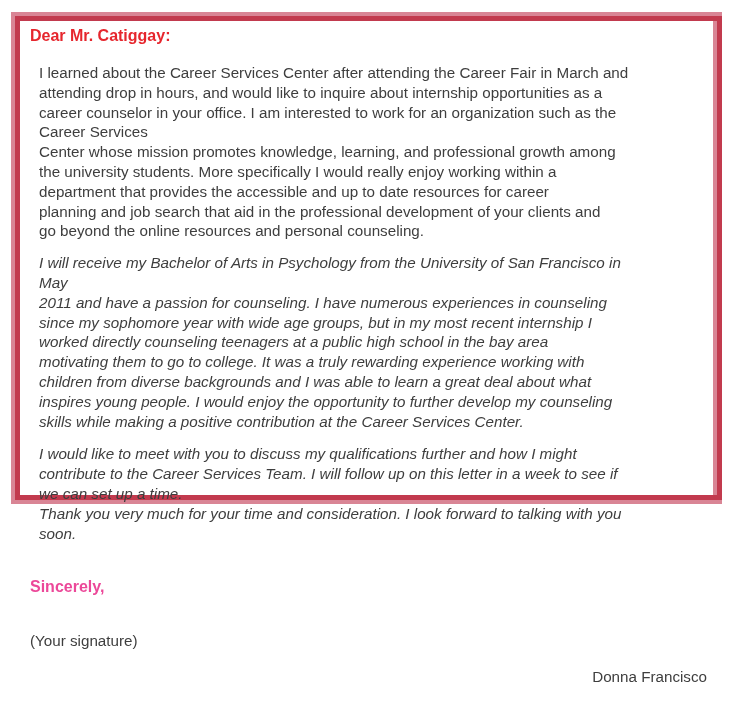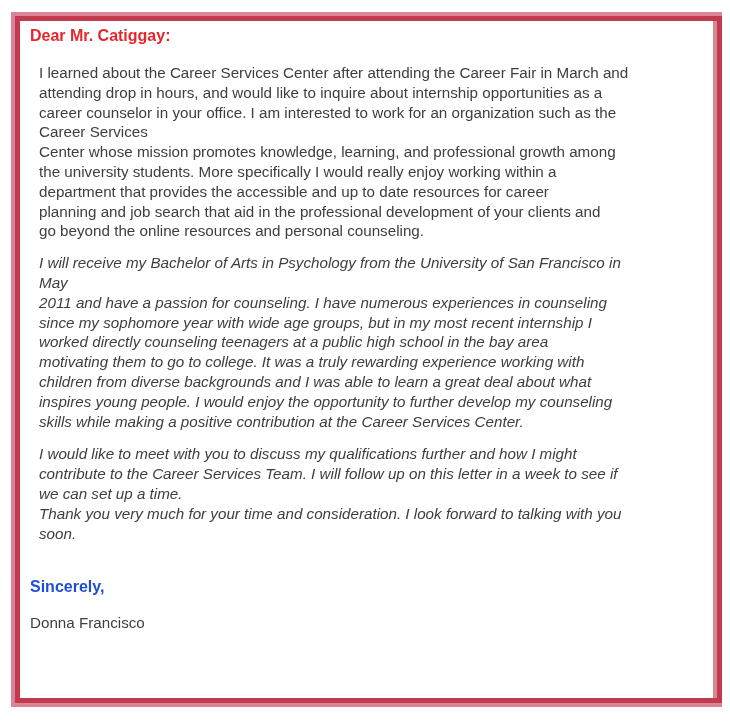--- a/index.html
+++ b/index.html
@@ -12,21 +12,21 @@
     height: 723px;
     position: relative;
     font-family: "Liberation Sans", sans-serif;
     overflow: hidden;
   }
   .letter-frame {
     position: absolute;
     left: 15px;
     top: 16px;
     width: 707px;
-    height: 687px;
+    height: 484px;
     box-sizing: border-box;
     background: #ffffff;
     border: 5px solid #c23a4e;
     box-shadow:
       -4px  0   0 0 #d98595,
        0   -4px 0 0 #d98595,
        0    4px 0 0 #d98595,
       -4px -4px 0 0 #d98595,
       -4px  4px 0 0 #d98595,
       inset -4px 0 0 0 #d98595;
@@ -47,34 +47,35 @@
     margin: 0 0 17px 0;
     white-space: pre-line;
   }
   .body-paragraph {
     margin: 0 0 12px 9px;
     white-space: pre-line;
   }
   .body-paragraph.p2 { margin-bottom: 13px; font-style: italic; }
   .body-paragraph.p3 { margin-bottom: 0; font-style: italic; }
   .closing {
-    color: #1d4ed8;
+    color: #ec4899;
     font-weight: bold;
     font-size: 16px;
     line-height: 20px;
     margin: 34px 0 0 0;
     white-space: pre-line;
   }
   .signature-placeholder {
     margin: 34px 0 0 0;
     white-space: pre-line;
   }
   .signature-name {
     margin: 16px 0 0 0;
     white-space: pre-line;
+    text-align: right;
   }
 </style>
 </head>
 <body>
 
 <div class="letter-frame">
   <div class="letter-content">
     <p class="salutation">Dear Mr. Catiggay:</p>
     <p class="body-paragraph p1">I learned about the Career Services Center after attending the Career Fair in March and
 attending drop in hours, and would like to inquire about internship opportunities as a
@@ -93,15 +94,16 @@
 motivating them to go to college. It was a truly rewarding experience working with
 children from diverse backgrounds and I was able to learn a great deal about what
 inspires young people. I would enjoy the opportunity to further develop my counseling
 skills while making a positive contribution at the Career Services Center.</p>
     <p class="body-paragraph p3">I would like to meet with you to discuss my qualifications further and how I might
 contribute to the Career Services Team. I will follow up on this letter in a week to see if
 we can set up a time.
 Thank you very much for your time and consideration. I look forward to talking with you
 soon.</p>
     <p class="closing">Sincerely,</p>
+    <p class="signature-placeholder">(Your signature)</p>
     <p class="signature-name">Donna Francisco</p>
   </div>
 </div>
 
 </body></html>

